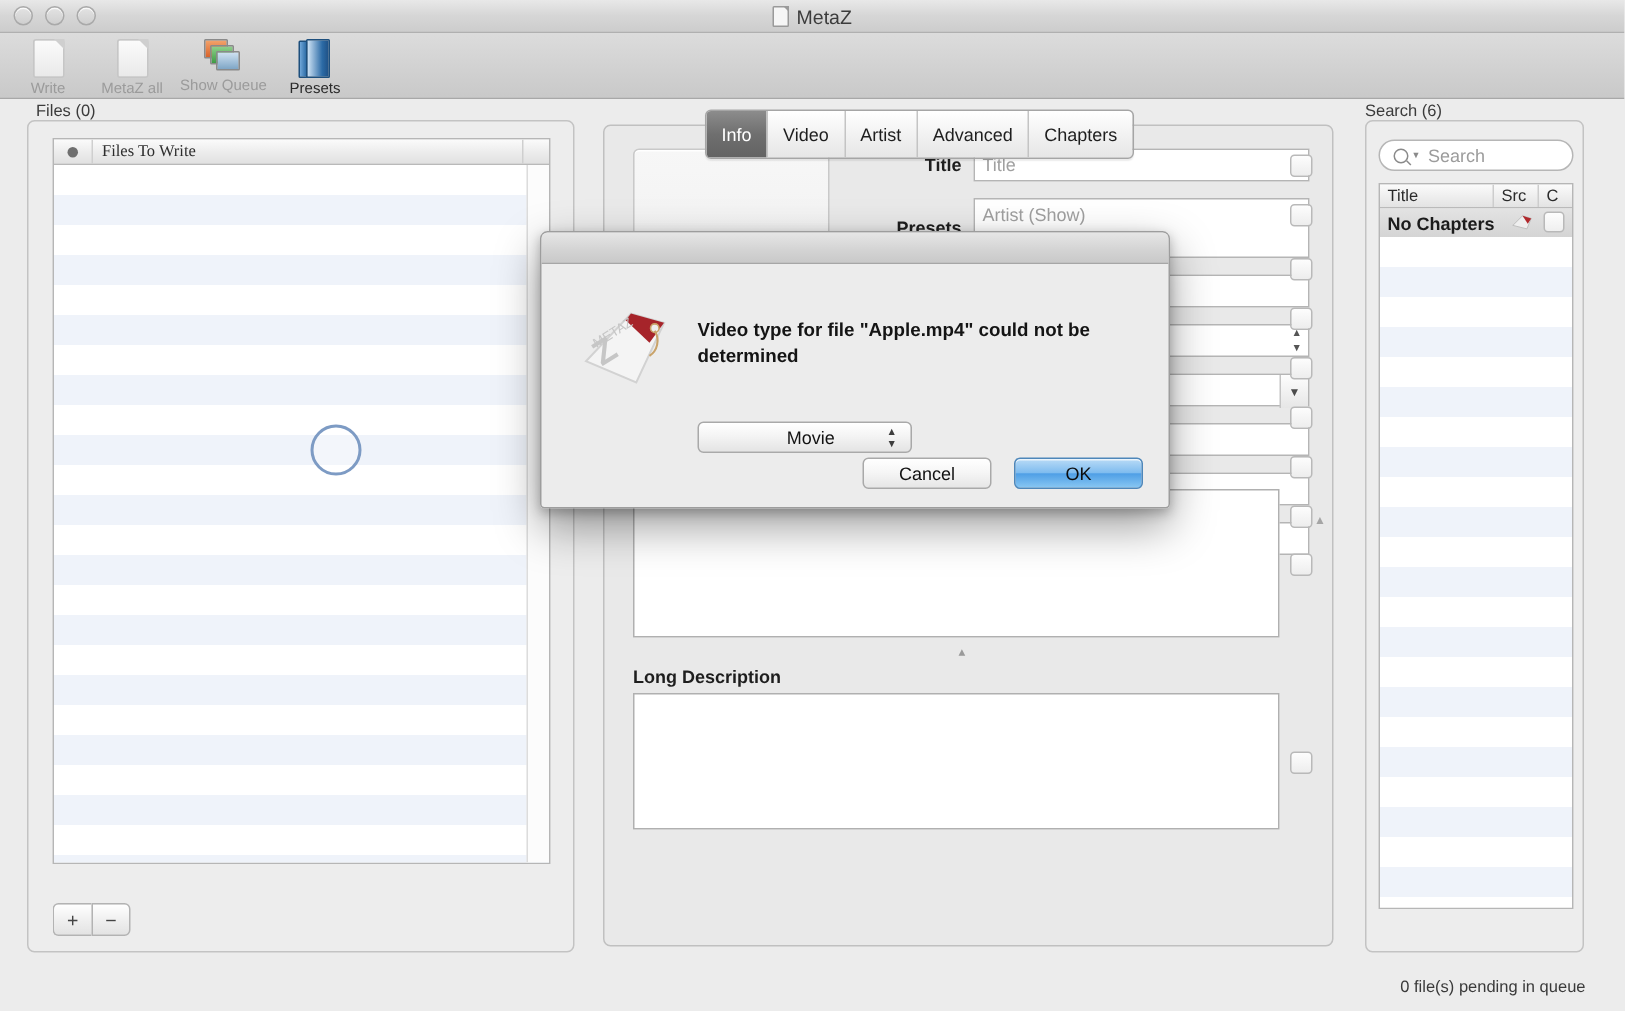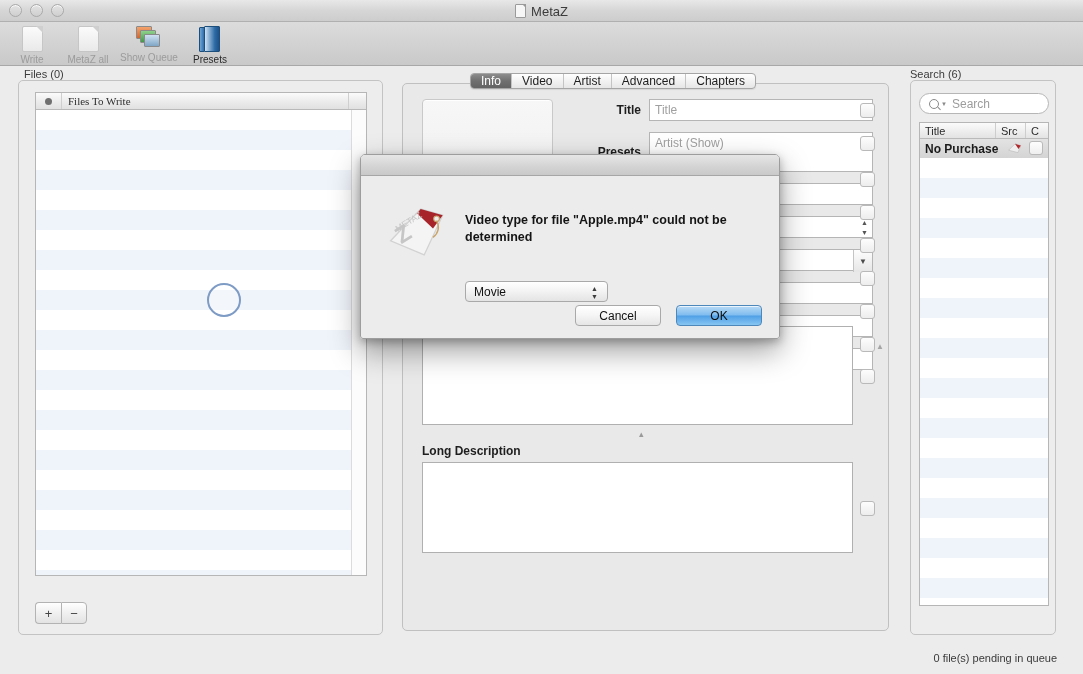--- a/index.html
+++ b/index.html
@@ -120,21 +120,21 @@
   .seg {
     width:26px; display:flex; align-items:center; justify-content:center;
     background: linear-gradient(to bottom,#ffffff 0%,#f0f0f0 50%,#e3e3e3 100%);
     border:1px solid #b3b3b3; font-size:13px; color:#444;
   }
   .seg.left { border-radius:4px 0 0 4px; border-right:none; }
   .seg.right { border-radius:0 4px 4px 0; }
 
   
   .center-tabs {
-    position:absolute; left:470px; top:73px; height:16px;
+    position:absolute; left:470px; top:73px; height:33px;
     display:flex; z-index:4;
     border:1px solid #a5a5a5; border-radius:4px; overflow:hidden;
     background: linear-gradient(to bottom,#ffffff 0%,#f2f2f2 50%,#e6e6e6 100%);
     box-shadow: 0 1px 1px rgba(0,0,0,.08);
     text-align: center;
   }
   .tab {
     padding:0 10px; display:flex; align-items:center;
     font-size:12px; color:#1e1e1e; border-right:1px solid #c4c4c4;
   }
@@ -280,21 +280,21 @@
   .dlg-icon { position:absolute; left:26px; top:26px; width:62px; height:60px; }
   .dlg-text {
     position:absolute; left:104px; top:36px; width:290px;
     font-size:12.5px; font-weight:bold; color:#141414; line-height:17px;
   }
   .dlg-select {
     position:absolute; left:104px; top:105px; width:143px; height:21px;
     background: linear-gradient(to bottom,#ffffff 0%,#f4f4f4 45%,#e4e4e4 100%);
     border:1px solid #a9a9a9; border-radius:4px;
     display:flex; align-items:center; padding-left:8px;
-    font-size:12px; color:#121212;
+    font-size:12px; color:#121212;justify-content:center;
   }
   .dlg-select .stepper2 {
     position:absolute; right:8px; top:3px; width:9px; height:15px;
     display:flex; flex-direction:column; justify-content:space-between; align-items:center;
     font-size:7px; line-height:7px; color:#3d3d3d;
   }
   .dlg-buttons { position:absolute; right:17px; bottom:13px; display:flex; gap:15px; }
   .btn {
     height:21px; min-width:86px; padding:0 14px;
     display:flex; align-items:center; justify-content:center;
@@ -504,21 +504,21 @@
     <span>Search</span>
   </div>
 
   <div class="res-table">
     <div class="rt-header">
       <div class="rt-h title">Title</div>
       <div class="rt-h src">Src</div>
       <div class="rt-h c">C</div>
     </div>
     <div class="rt-sel">
-      <span>No Purchase</span>
+      <span>No Chapters</span>
       <svg class="tagicon" viewBox="0 0 24 22">
         <polygon points="1,14 12,3 22,6 17,18" fill="#efefef" stroke="#b9b9b9" stroke-width="1"></polygon>
         <polygon points="12,3 22,6 18,12" fill="#b0282c"></polygon>
       </svg>
       <span class="ck-small"></span>
     </div>
     <div class="rt-rows">
       <div class="rt-row odd"></div>
       <div class="rt-row even"></div>
       <div class="rt-row odd"></div>

